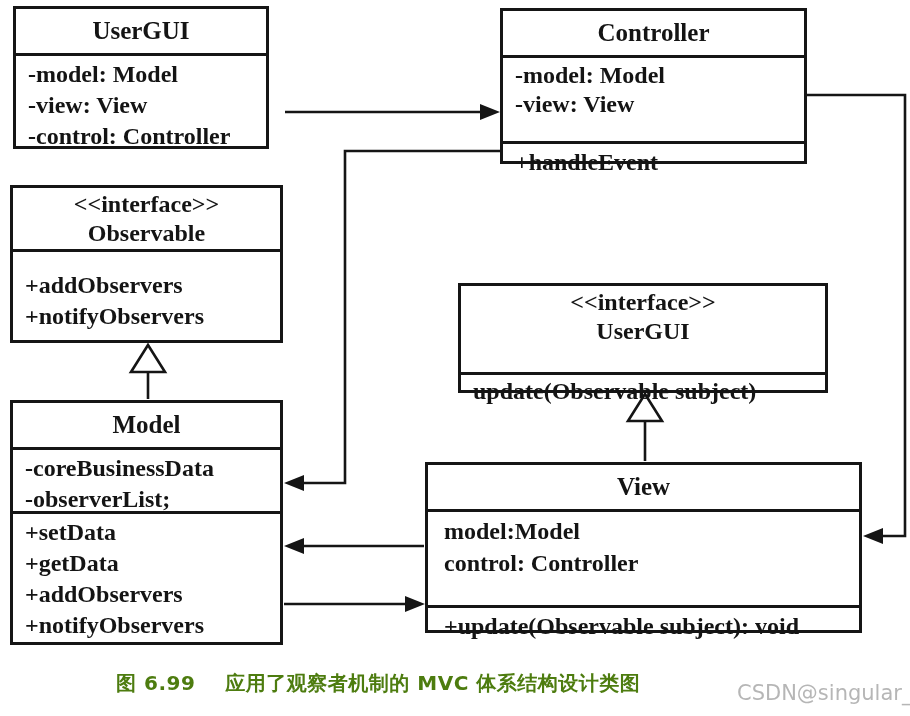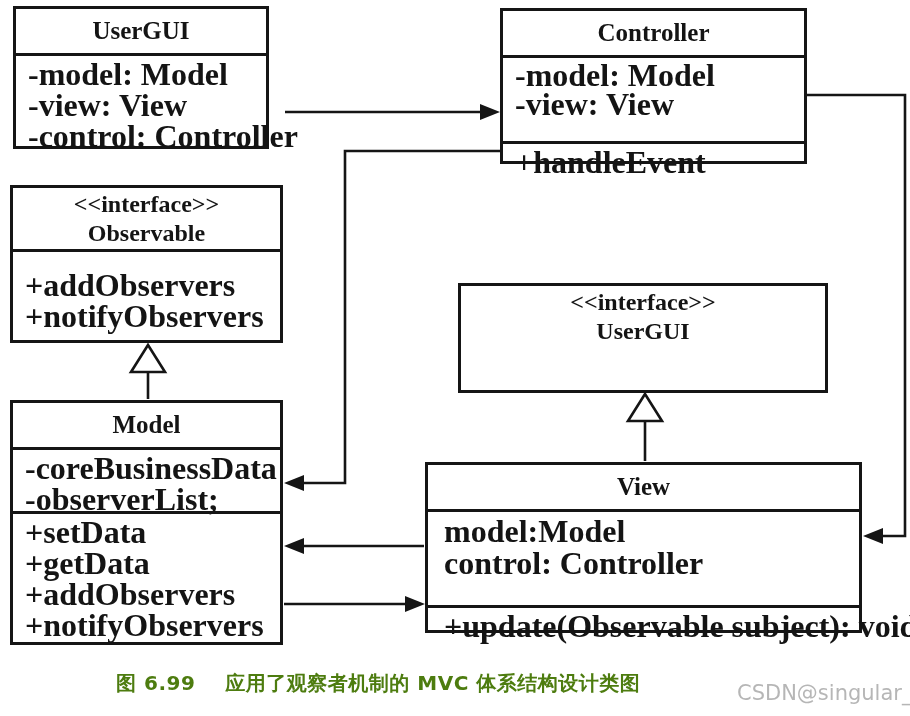--- a/index.html
+++ b/index.html
@@ -25,21 +25,21 @@
   .sec { box-sizing: border-box; }
   .sec + .sec { border-top: 3px solid #151515; }
   .title-sec {
     display: flex; flex-direction: column;
     align-items: center; justify-content: center;
     font-size: 25px; line-height: 28px;
     flex: 0 0 auto;
   }
   .members {
     padding: 3px 10px 2px 12px;
-    font-size: 32px; line-height: 31px;
+    font-size: 24px; line-height: 31px;
     flex: 0 0 auto;
     white-space: nowrap;
   }
   .members.grow { flex: 1 1 auto; }
   .center-v { display: flex; align-items: center; margin-top: 24px; }
 
   #caption {
     position: absolute;
     left: 116px; top: 670px;
     width: 810px;
@@ -140,20 +140,23 @@
       <div>+addObservers</div>
       <div>+notifyObservers</div>
     </div>
   </div>
 
   <div class="uml-class" style="left:458px; top:283px; width:370px; height:110px;">
     <div class="sec title-sec" style="height:62px; font-size:24px; line-height:29px;">
       <div>&lt;&lt;interface&gt;&gt;</div>
       <div>UserGUI</div>
     </div>
+    <div class="sec members grow center-v" style="line-height:26px;">
+      <div>update(Observable subject)</div>
+    </div>
   </div>
 
   <div class="uml-class" style="left:10px; top:400px; width:273px; height:245px;">
     <div class="sec title-sec" style="height:44px;">
       <div>Model</div>
     </div>
     <div class="sec members" style="height:64px;">
       <div>-coreBusinessData</div>
       <div>-observerList;</div>
     </div>

